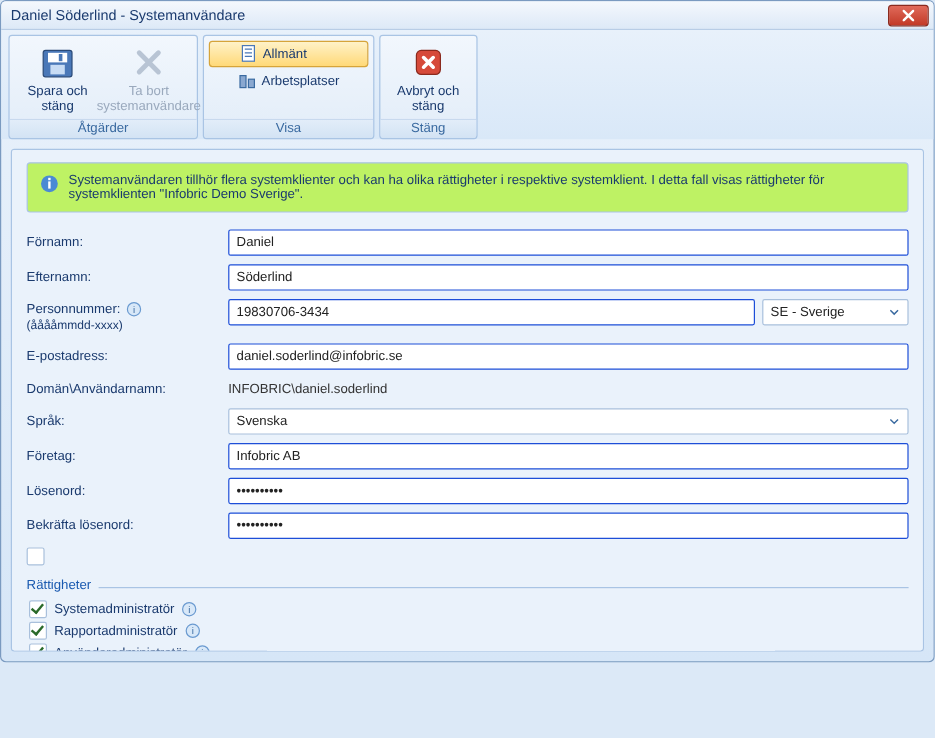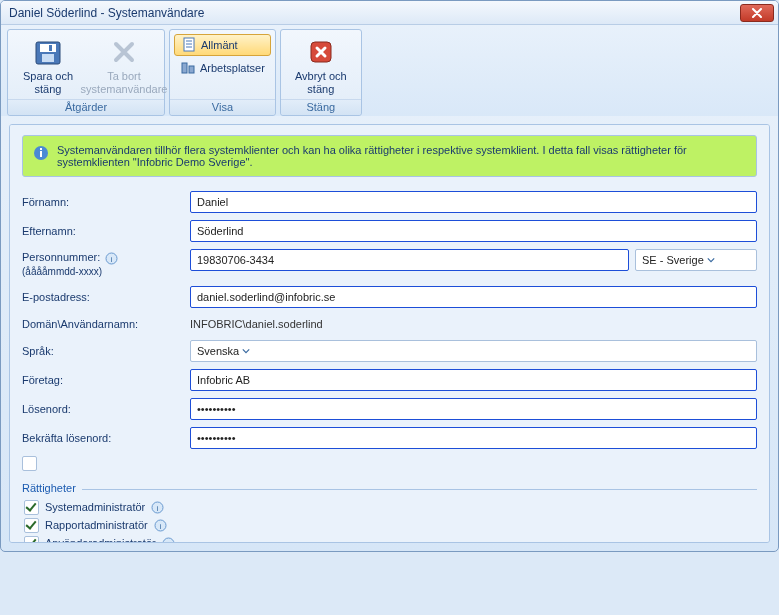--- a/index.html
+++ b/index.html
@@ -91,21 +91,21 @@
   }
   .big-button.disabled {
     color: #9aa9bd;
     cursor: default;
   }
   .big-button .icon { width: 32px; height: 32px; margin-bottom: 2px; }
   .small-button {
     display: flex;
     align-items: center;
     gap: 4px;
-    padding: 2px 6px;
+    padding: 2px 24px;
     border-radius: 3px;
     cursor: pointer;
     white-space: nowrap;
     color: #1a3a6e;
   }
   .small-button.active {
     background: linear-gradient(to bottom, #fff2c8, #ffd978);
     border: 1px solid #d6a43a;
   }
   .small-button .icon { width: 16px; height: 16px; }
@@ -165,21 +165,21 @@
     flex: 0 0 122px;
     border: 1px solid #a9c0dc;
     background: #fff;
     height: 22px;
     display: flex;
     align-items: center;
     padding: 0 4px 0 6px;
     font-size: 11px;
     color: #222;
     border-radius: 2px;
-    justify-content: flex-start;
+    justify-content: space-between;
     cursor: pointer;
   }
   .dropdown.full { flex: 1; }
   .drop-arrow {
     width: 14px; height: 14px;
     display:flex; align-items:center; justify-content:center;
   }
   .checkbox {
     width: 15px; height: 15px;
     border: 1px solid #a9c0dc;

